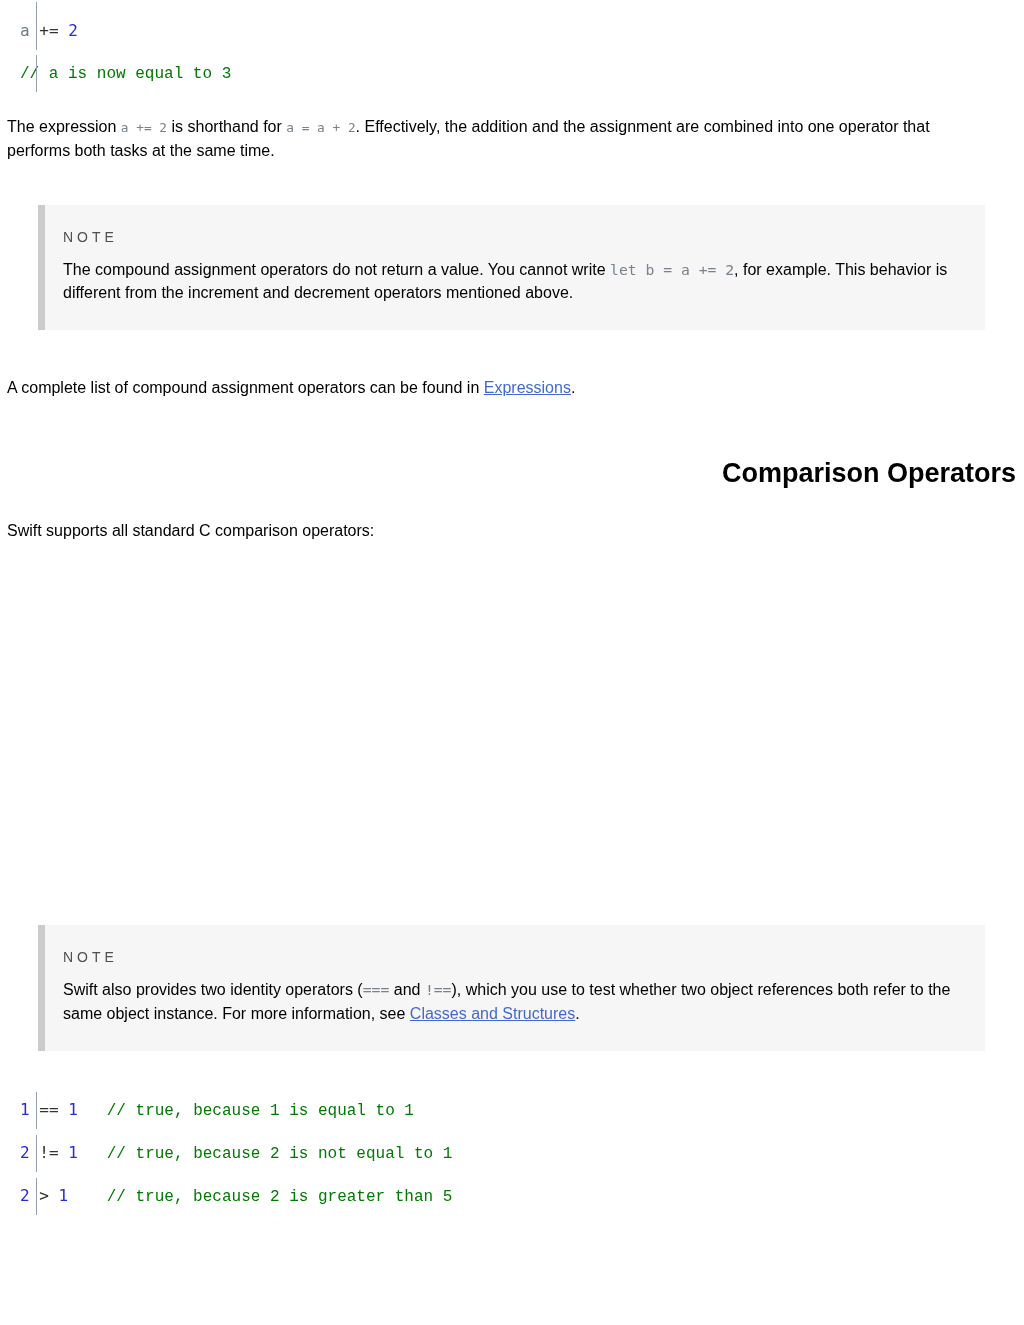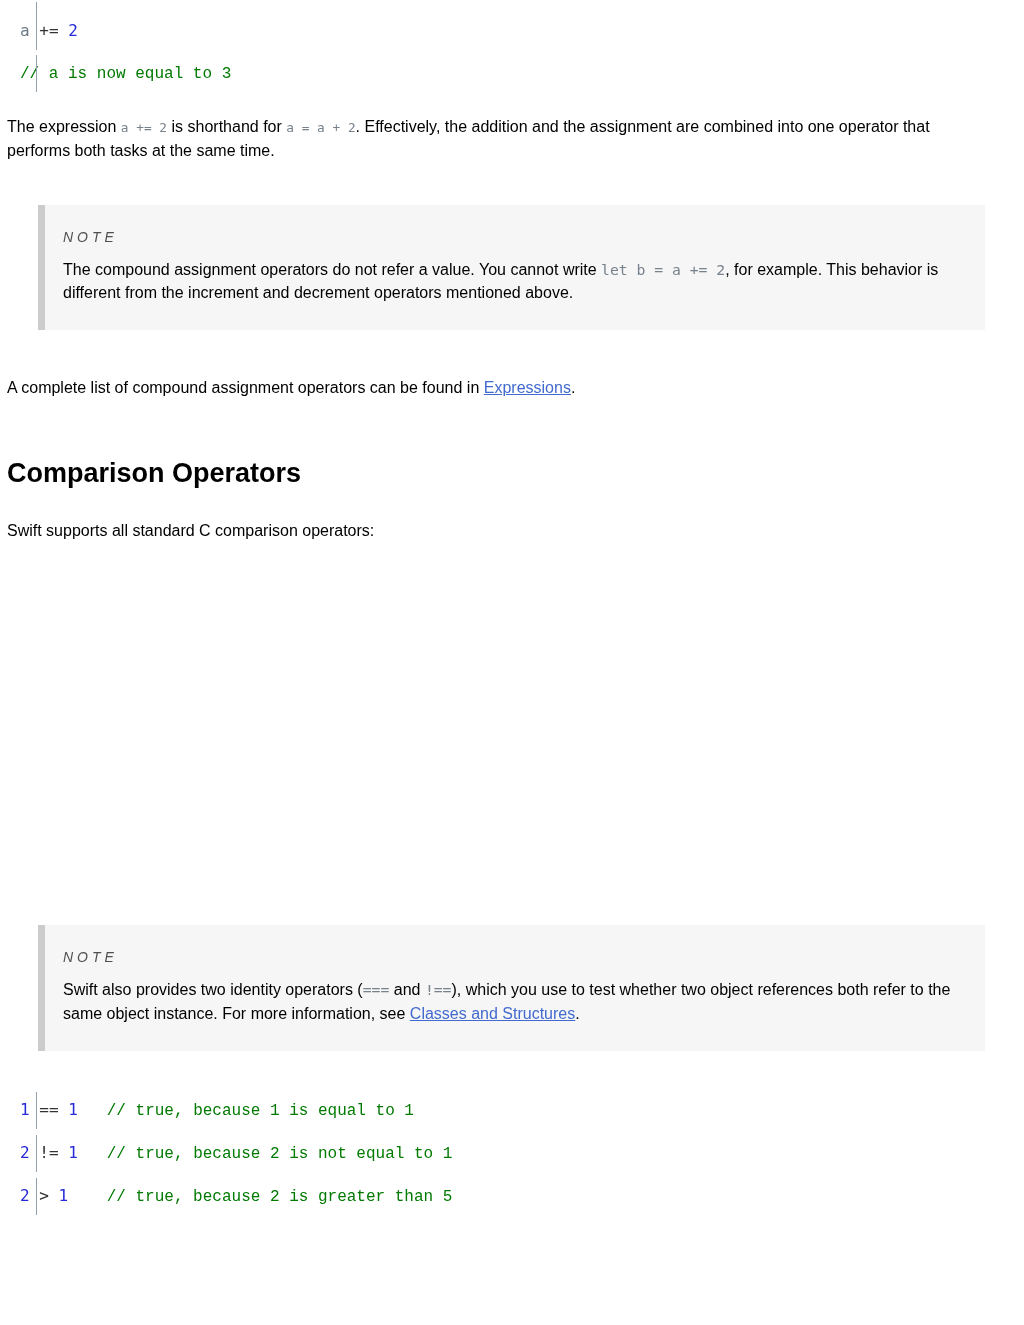--- a/index.html
+++ b/index.html
@@ -56,35 +56,35 @@
     color: var(--inline_code, #77828c);
   }
   a.seg-link { color: var(--link, #4169cf); text-decoration: underline; cursor: pointer; text-align: right; }
 
   
   h2.section-heading {
     font-size: 27px;
     font-weight: 700;
     margin: 58px 0 30px 0;
     color: var(--text, #000);
+    text-align: right;
   }
 
   
   .note {
     background: var(--note_bg, #f6f6f6);
     border-left: 7px solid var(--note_bar, #cccccc);
     margin: 42px 31px 46px 31px;
     padding: 24px 26px 26px 18px;
   }
   .note-label {
     font-size: 14px;
     letter-spacing: 4px;
     color: var(--note_label, #4f4f4f);
     margin-bottom: 13px;
-    font-style: italic;
   }
   .note-body {
     font-size: 16px;
     line-height: 1.45;
     margin: 0;
     max-width: 910px;
   }
   .note-body .seg-code { font-size: 0.92em; }
 
   .blank-region { height: 308px; }
@@ -96,21 +96,21 @@
 
   <section class="code-block first">
       <div class="code-line"><span class="tok-identifier">a </span><span class="tok-plain">+= </span><span class="tok-number">2</span></div>
       <div class="code-line"><span class="tok-comment">// a is now equal to 3</span></div>
     </section>
 
   <p class="body-text"><span class="seg-plain">The expression </span><span class="seg-code">a += 2</span><span class="seg-plain"> is shorthand for </span><span class="seg-code">a = a + 2</span><span class="seg-plain">. Effectively, the addition and the assignment are combined into one operator that performs both tasks at the same time.</span></p>
 
   <aside class="note">
     <div class="note-label">NOTE</div>
-    <p class="note-body"><span class="seg-plain">The compound assignment operators do not refer a value. You cannot write </span><span class="seg-code">let b = a += 2</span><span class="seg-plain">, for example. This behavior is different from the increment and decrement operators mentioned above.</span></p>
+    <p class="note-body"><span class="seg-plain">The compound assignment operators do not return a value. You cannot write </span><span class="seg-code">let b = a += 2</span><span class="seg-plain">, for example. This behavior is different from the increment and decrement operators mentioned above.</span></p>
   </aside>
 
   <p class="body-text"><span class="seg-plain">A complete list of compound assignment operators can be found in </span><a class="seg-link" href="#">Expressions</a><span class="seg-plain">.</span></p>
 
   <h2 class="section-heading">Comparison Operators</h2>
 
   <p class="body-text"><span class="seg-plain">Swift supports all standard C comparison operators:</span></p>
 
   <div class="blank-region"></div>
 

